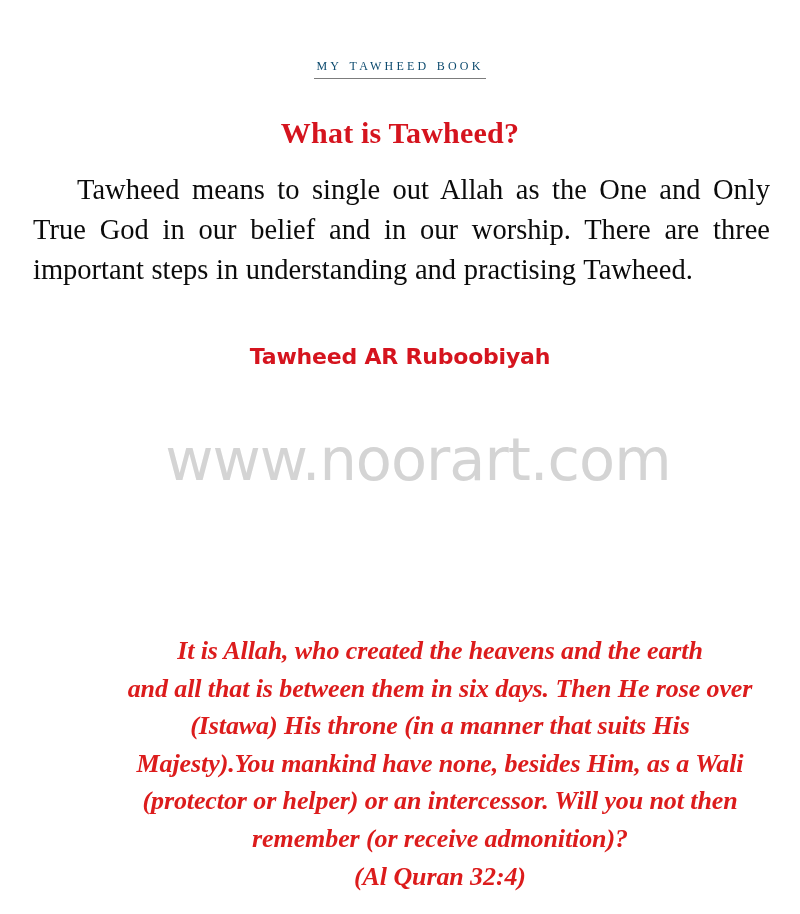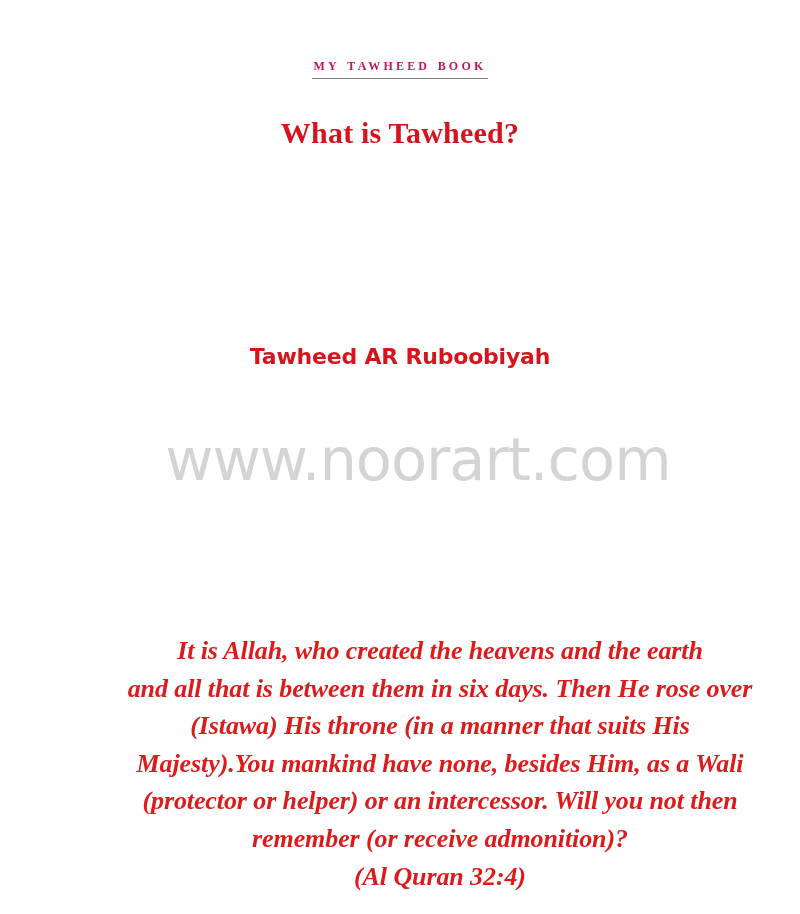--- a/index.html
+++ b/index.html
@@ -30,25 +30,25 @@
     position: absolute;
     top: 56px;
     left: 0;
     width: 800px;
     text-align: center;
   }
   .running-header-text {
     display: inline-block;
     font-family: "Liberation Serif", "DejaVu Serif", serif;
     font-size: 17px;
-    font-weight: 700;
+    font-weight: 400;
     letter-spacing: 3.2px;
     font-variant: small-caps;
     text-transform: lowercase;
-    color: #be185d;
+    color: #0c4a6e;
     padding: 0 2px 3px 2px;
     border-bottom: 1px solid #7c7c7c;
     line-height: 1.1;
   }
 
   
   .section-heading {
     position: absolute;
     left: 0;
     width: 800px;
@@ -137,20 +137,21 @@
 <body>
 
 <div class="page">
 
   <div class="running-header">
     <span class="running-header-text">My Tawheed Book</span>
   </div>
 
   <h2 class="section-heading heading-1">What is Tawheed?</h2>
 
+  <p class="body-para para-1">Tawheed means to single out Allah as the One and Only True God in our belief and in our worship. There are three important steps in understanding and practising Tawheed.</p>
 
   <h2 class="section-heading heading-2">Tawheed AR Ruboobiyah</h2>
 
 
   <div class="watermark">www.noorart.com</div>
 
   <blockquote class="quote-block">
     <span class="quote-line">It is Allah, who created the heavens and the earth</span>
     <span class="quote-line">and all that is between them in six days. Then He rose over</span>
     <span class="quote-line">(Istawa) His throne (in a manner that suits His</span>

